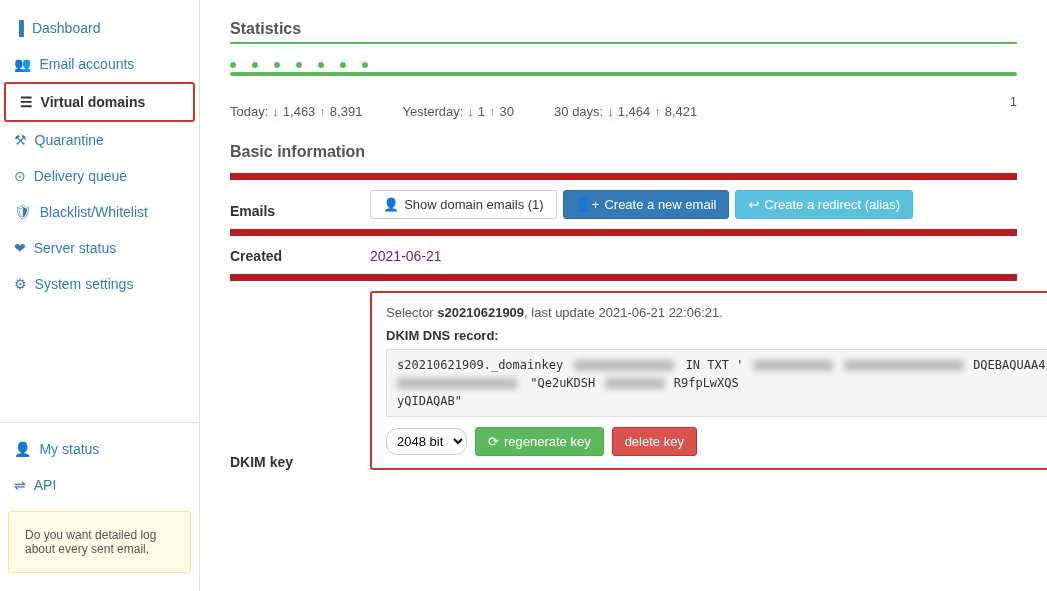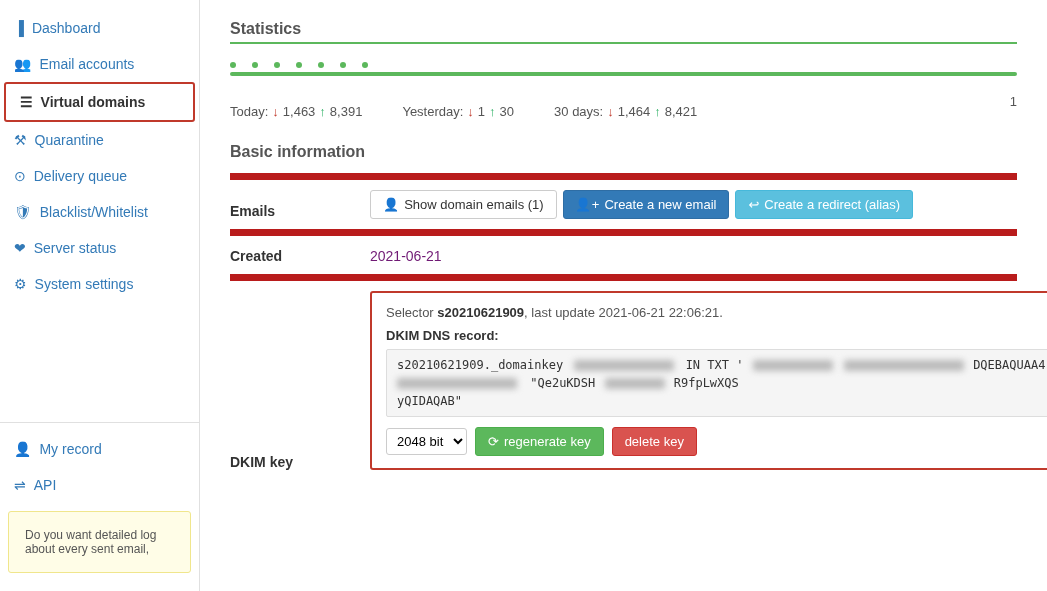--- a/index.html
+++ b/index.html
@@ -173,21 +173,21 @@
     }
     .btn-danger {
       background: #d9534f;
       color: #fff;
       border: 1px solid #c9302c;
     }
 
     .select-sm {
       padding: 4px 6px;
       border: 1px solid #ccc;
-      border-radius: 3px;
+      border-radius: 11px;
       font-size: 13px;
       background: #fff;
       cursor: pointer;
     }
 
     .created-link { color: #701a75; text-decoration: none; }
   </style>
 </head>
 <body>
 
@@ -223,21 +223,21 @@
   <a class="sidebar-item">
     <span class="icon">⚙</span>
     <span>System settings</span>
   </a>
 
   <div class="sidebar-spacer"></div>
 
   <div class="sidebar-bottom">
     <a class="sidebar-item">
       <span class="icon">👤</span>
-      <span>My record</span>
+      <span>My status</span>
     </a>
     <a class="sidebar-item">
       <span class="icon">⇌</span>
       <span>API</span>
     </a>
     <div class="sidebar-note">
       <span>Do you want detailed log about every sent email,</span>
     </div>
   </div>
 </nav>

